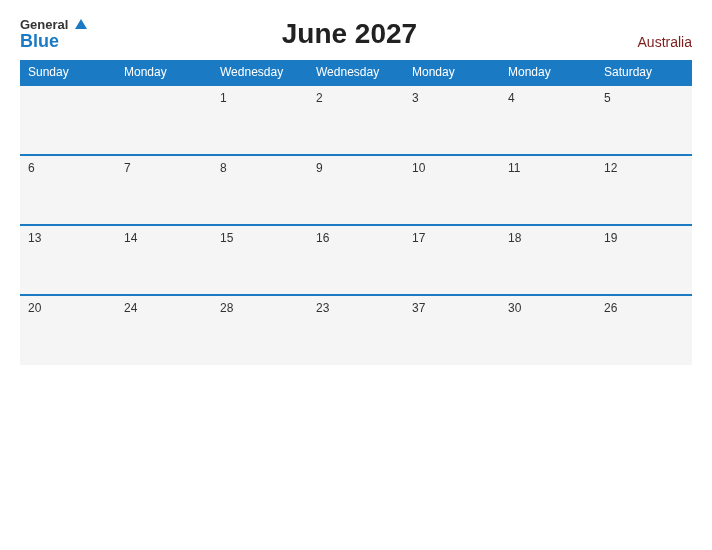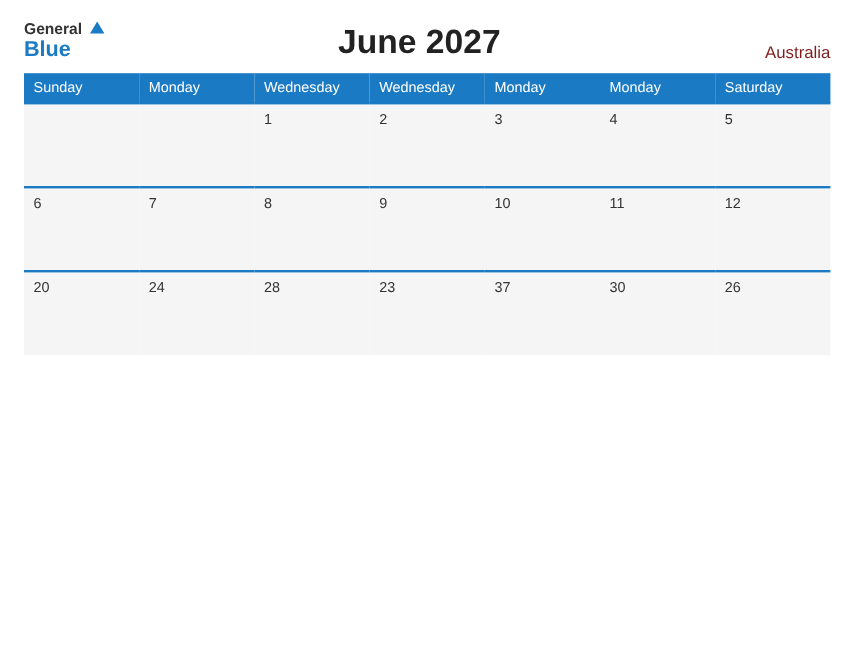--- a/index.html
+++ b/index.html
@@ -146,20 +146,29 @@
       <tr>
         <td><span class="day-num">6</span></td>
         <td><span class="day-num">7</span></td>
         <td><span class="day-num">8</span></td>
         <td><span class="day-num">9</span></td>
         <td><span class="day-num">10</span></td>
         <td><span class="day-num">11</span></td>
         <td><span class="day-num">12</span></td>
       </tr>
 
+      <tr>
+        <td><span class="day-num">13</span></td>
+        <td><span class="day-num">14</span></td>
+        <td><span class="day-num">15</span></td>
+        <td><span class="day-num">16</span></td>
+        <td><span class="day-num">17</span></td>
+        <td><span class="day-num">18</span></td>
+        <td><span class="day-num">19</span></td>
+      </tr>
 
       <tr>
         <td><span class="day-num">20</span></td>
         <td><span class="day-num">24</span></td>
         <td><span class="day-num">28</span></td>
         <td><span class="day-num">23</span></td>
         <td><span class="day-num">37</span></td>
         <td><span class="day-num">30</span></td>
         <td><span class="day-num">26</span></td>
       </tr>

